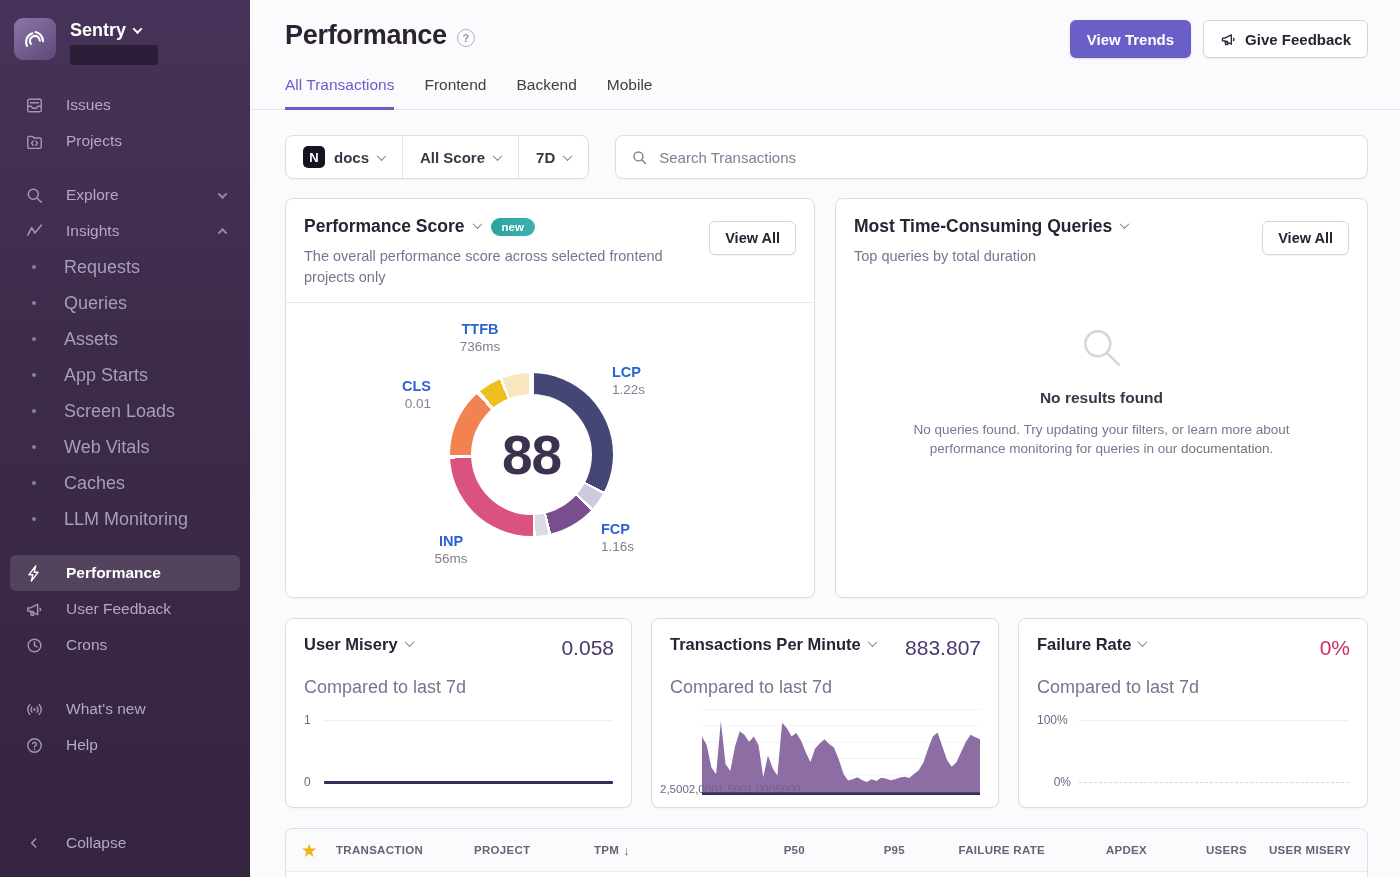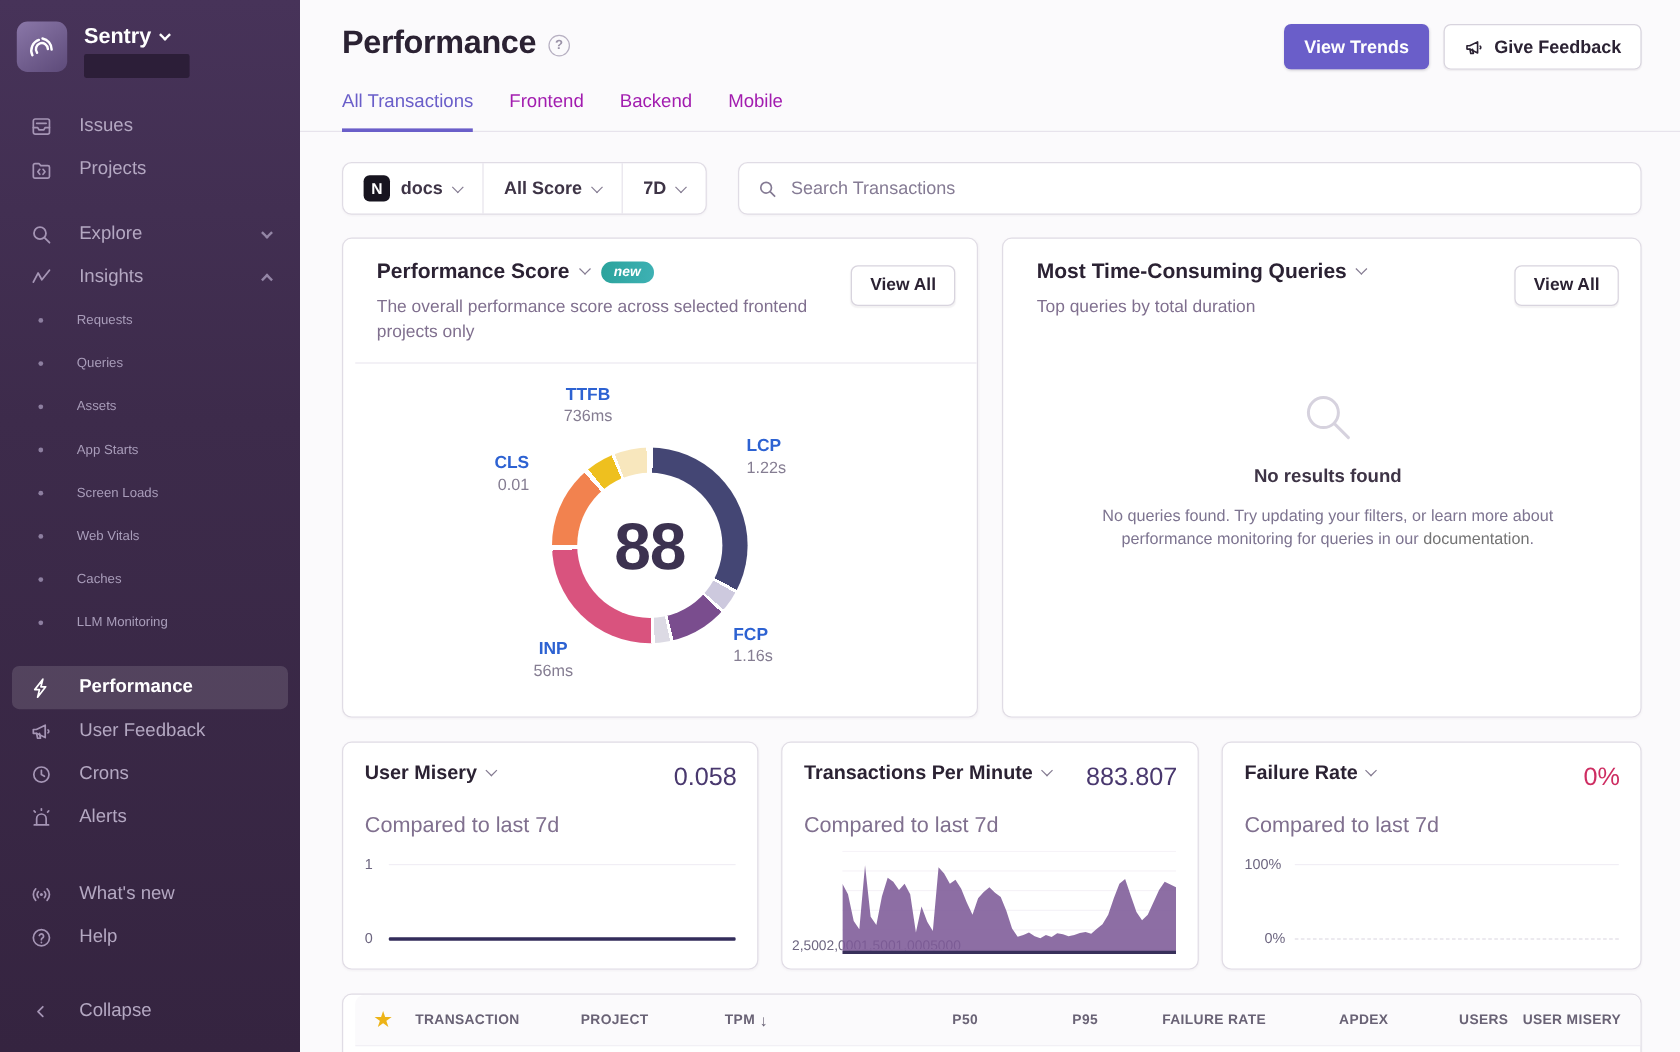--- a/index.html
+++ b/index.html
@@ -20,21 +20,21 @@
   .chev { width:7px; height:7px; border-right:2px solid currentColor; border-bottom:2px solid currentColor;
     display:inline-block; transform:rotate(45deg) translate(-1px,-1px); }
   .chev.up { transform:rotate(-135deg) translate(-1px,-1px); }
   .side-item { display:flex; align-items:center; height:36px; padding:0 20px 0 24px; gap:22px;
     color:#b4a8c2; font-size:15.5px; cursor:pointer; }
   .side-item .ico { width:20px; min-width:20px; display:flex; justify-content:center; color:#a595b5; }
   .side-item .lbl { flex:1; }
   .side-item .chev { color:#9486a6; margin-right:4px; }
   .side-gap { height:18px; }
   .sub-item { display:flex; align-items:center; height:36px; padding-left:32px; gap:28px;
-    color:#a99dba; font-size:11px; cursor:pointer; }
+    color:#a99dba; font-size:18px; cursor:pointer; }
   .bullet { width:4px; height:4px; border-radius:50%; background:#8d7fa0; }
   .pill-wrap { padding:0 10px; margin-top:18px; }
   .side-item.active { background:rgba(255,255,255,0.13); border-radius:6px; color:#fff; height:36px;
     padding:0 10px 0 14px; gap:22px; }
   .side-item.active .ico { color:#fff; }
   .utility-gap { height:28px; }
   .collapse-row { margin-top:auto; }
 
   
   .main { flex:1; display:flex; flex-direction:column; background:#fbfafc; }
@@ -43,48 +43,48 @@
   .page-title { font-size:27px; font-weight:700; color:#2b2233; letter-spacing:-0.3px; }
   .help-circle { width:18px; height:18px; border-radius:50%; border:1.5px solid #b7b0c2; color:#9b93a8;
     font-size:11px; font-weight:700; display:flex; align-items:center; justify-content:center; margin-top:4px; }
   .header-actions { display:flex; gap:12px; }
   .btn { display:inline-flex; align-items:center; gap:8px; height:38px; padding:0 16px; border-radius:6px;
     font-size:15px; font-weight:700; cursor:pointer; border:1px solid transparent; }
   .btn-primary { background:#6a5ec9; color:#fff; box-shadow:0 1px 2px rgba(43,34,51,.15); }
   .btn-default { background:#fff; color:#2b2233; border-color:#d8d4de; box-shadow:0 1px 1px rgba(43,34,51,.06); }
 
   .tabbar { display:flex; gap:30px; padding:0 35px; margin-top:18px; border-bottom:1px solid #e7e3ec; }
-  .tab { font-size:15.5px; color:#a21caf; padding-bottom:13px; cursor:pointer; border-bottom:3px solid transparent; margin-bottom:-1px; }
+  .tab { font-size:15.5px; color:#404040; padding-bottom:13px; cursor:pointer; border-bottom:3px solid transparent; margin-bottom:-1px; }
   .tab.active { color:#6a5ec9; border-bottom-color:#6a5ec9; font-weight:400; }
 
   .content { padding:25px 32px 0 35px; }
   .filterbar { display:flex; gap:26px; }
   .segmented { display:inline-flex; align-items:stretch; background:#fff; border:1px solid #e0dce5;
     border-radius:8px; height:44px; box-shadow:0 1px 2px rgba(43,34,51,.04); }
   .segment { display:flex; align-items:center; gap:9px; padding:0 17px; font-size:15px; font-weight:700;
     color:#3e3446; cursor:pointer; }
   .segment + .segment { border-left:1px solid #e7e3ec; }
   .segment .chev { color:#847b91; border-width:1.5px; }
   .proj-logo { width:22px; height:22px; border-radius:5px; background:#17141f; color:#fff; font-size:13px;
     font-weight:700; display:flex; align-items:center; justify-content:center; }
   .searchbox { flex:1; display:flex; align-items:center; gap:11px; background:#fff; border:1px solid #e0dce5;
     border-radius:8px; height:44px; padding:0 15px; box-shadow:0 1px 2px rgba(43,34,51,.04); }
   .searchbox input { border:none; outline:none; flex:1; font-size:15px; font-family:inherit; color:#2b2233; background:transparent; }
   .searchbox input::placeholder { color:#857b94; }
 
-  .card { background:#fff; border:1px solid #e0dce5; border-radius:8px; box-shadow:0 1px 2px rgba(43,34,51,.04);padding-left:10px; }
+  .card { background:#fff; border:1px solid #e0dce5; border-radius:8px; box-shadow:0 1px 2px rgba(43,34,51,.04); }
   .row1 { display:grid; grid-template-columns:530px 1fr; gap:20px; margin-top:19px; }
   .row1 .card { height:400px; overflow:hidden; }
   .card-head { position:relative; padding:17px 18px 14px 18px; }
   .card-head.divided { border-bottom:1px solid #ece8f0; }
   .card-title-row { display:flex; align-items:center; gap:10px; }
   .card-title { font-size:17.5px; font-weight:700; color:#2b2233; display:flex; align-items:center; gap:9px; }
   .card-title .chev { color:#847b91; border-width:1.5px; margin-top:-2px; }
   .badge-new { background:linear-gradient(95deg,#2ba39c,#3eb1b4); color:#fff; font-size:11.5px; font-weight:700;
-    padding:3px 11px; border-radius:11px;font-style:italic; }
+    padding:3px 11px; border-radius:11px; }
   .view-all { position:absolute; top:22px; right:18px; background:#fff; border:1px solid #d8d4de; border-radius:6px;
     padding:8px 15px; font-size:14.5px; font-weight:700; color:#2b2233; cursor:pointer; box-shadow:0 1px 1px rgba(43,34,51,.06); }
   .card-desc { margin-top:9px; font-size:14.5px; line-height:1.45; color:#80708f; max-width:380px; }
 
   
   .score-chart { position:relative; height:291px; }
   .donut { position:absolute; left:164px; top:70px; width:163px; height:163px; border-radius:50%; }
   .donut::after { content:""; position:absolute; left:21px; top:21px; width:121px; height:121px; border-radius:50%; background:#fff; }
   .score-number { position:absolute; left:164px; top:70px; width:163px; height:163px; display:flex; align-items:center;
     justify-content:center; font-size:55px; font-weight:700; color:#3c3250; z-index:2; letter-spacing:-1px; }
@@ -256,32 +256,20 @@
     </div>
     <div class="side-item">
       <span class="ico">
         <svg class="icon" width="19" height="19" viewBox="0 0 24 24" fill="none" stroke="currentColor" stroke-width="1.8" stroke-linecap="round">
           <circle cx="12" cy="12" r="8"></circle>
             <path d="M12 7.5V12l3.2 1.8"></path>
         </svg>
       </span>
       <span class="lbl">Crons</span>
     </div>
-    <div class="side-item">
-      <span class="ico">
-        <svg class="icon" width="19" height="19" viewBox="0 0 24 24" fill="none" stroke="currentColor" stroke-width="1.8" stroke-linecap="round" stroke-linejoin="round">
-          <path d="M7 19v-6a5 5 0 0 1 10 0v6"></path>
-            <path d="M4.5 19.5h15"></path>
-            <path d="M12 4V2.5"></path>
-            <path d="M5.5 6L4.3 4.8"></path>
-            <path d="M18.5 6l1.2-1.2"></path>
-        </svg>
-      </span>
-      <span class="lbl">Alerts</span>
-    </div>
 
     <div class="utility-gap"></div>
 
     <div class="side-item">
       <span class="ico">
         <svg class="icon" width="19" height="19" viewBox="0 0 24 24" fill="none" stroke="currentColor" stroke-width="1.8" stroke-linecap="round">
           <circle cx="12" cy="12" r="1.6" fill="currentColor" stroke="none"></circle>
           <path d="M8.8 15.2a4.5 4.5 0 0 1 0-6.4"></path>
             <path d="M15.2 8.8a4.5 4.5 0 0 1 0 6.4"></path>
           <path d="M6 18a8.5 8.5 0 0 1 0-12"></path>

